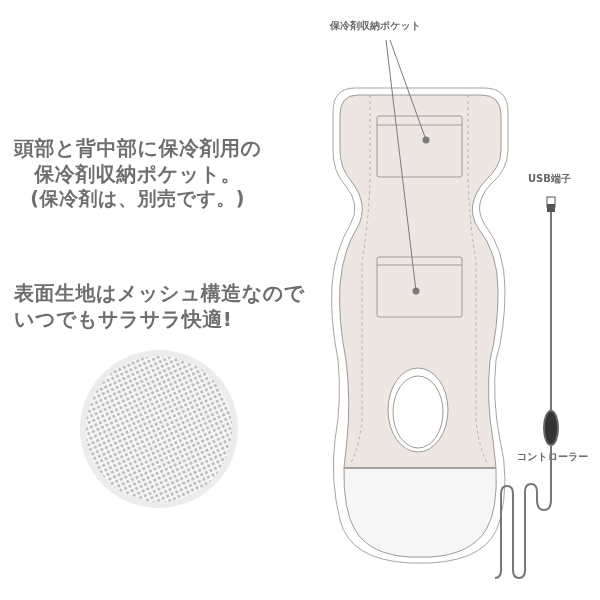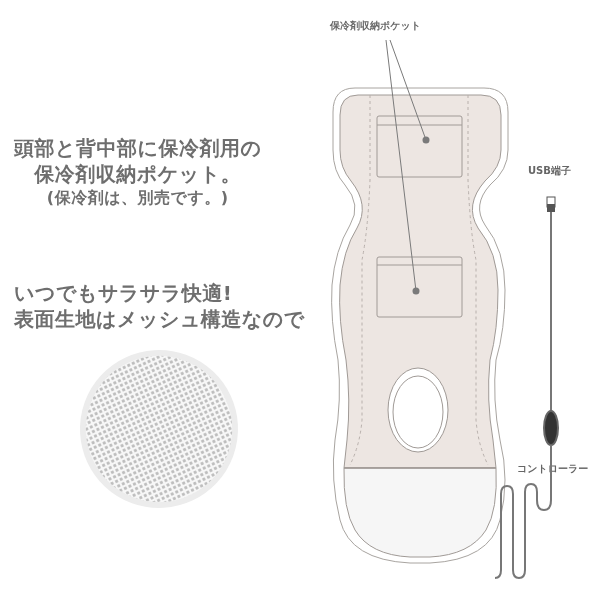--- a/index.html
+++ b/index.html
@@ -1,47 +1,47 @@
 <!DOCTYPE html>
 <html><head>
   <meta charset="utf-8">
   <style>
     html, body { margin: 0; padding: 0; background: #ffffff; }
     body { width: 600px; height: 600px; position: relative; overflow: hidden;
       font-family: "DejaVu Sans", sans-serif; color: #6b6b6b; }
     .headline { position: absolute; left: 14px; font-weight: bold; color: #6e6e6e;
       font-size: 20px; line-height: 26px; letter-spacing: 0.5px; white-space: nowrap; }
-    .sub { font-size: 16px; line-height: 22px; }
+    .sub { font-size: 19px; line-height: 22px; }
     .label { position: absolute; font-size: 10px; color: #666; font-weight: bold; white-space: nowrap; }
     svg { position: absolute; left: 0; top: 0; }
     .mesh { position: absolute; left: 80px; top: 350px; width: 158px; height: 158px; border-radius: 50%;
       border: 6px solid #ececec; box-sizing: border-box; overflow: hidden;
       background:
         radial-gradient(circle, #bdbdbd 1.3px, transparent 1.8px) 0 0 / 5px 5px,
         #f7f7f7; transform: rotate(-25deg); }
   </style>
 </head>
 <body>
 
 <div class="headline" style="top:135px;text-align:center;">
   <div>頭部と背中部に保冷剤用の</div>
   <div>保冷剤収納ポケット。</div>
   <div class="sub">(保冷剤は、別売です。)</div>
 </div>
 
 <div class="headline" style="top:280px;">
+  <div>表面生地はメッシュ構造なので</div>
   <div>いつでもサラサラ快適!</div>
-  <div>表面生地はメッシュ構造なので</div>
 </div>
 
 <div class="mesh"></div>
 
 <div class="label" style="left:330px; top:19px;">保冷剤収納ポケット</div>
-<div class="label" style="left:528px; top:164px;">USB端子</div>
-<div class="label" style="left:517px; top:450px;margin-top:12px;">コントローラー</div>
+<div class="label" style="left:528px; top:172px;">USB端子</div>
+<div class="label" style="left:517px; top:450px;">コントローラー</div>
 
 <svg width="600" height="600" viewBox="0 0 600 600">
 
   <path d="M355,88 L484,88 Q508,88 508,112 L508,150 Q508,170 490,185 Q472,205 485,225 Q505,250 505,290 Q505,330 496,360 Q492,400 500,440 Q510,480 500,520 Q490,560 430,563 L410,563 Q350,560 340,520 Q330,480 335,440 Q342,400 338,360 Q330,320 332,285 Q335,250 350,225 Q362,205 345,185 Q333,172 333,150 L333,112 Q333,88 355,88 Z" fill="#ffffff" stroke="#a8a4a0" stroke-width="1"></path>
 
   <path d="M358,95 L481,95 Q501,95 501,115 L501,150 Q501,167 485,181 Q464,205 478,228 Q498,252 498,290 Q498,330 490,360 Q486,400 493,440 L496,468 L344,468 L347,440 Q351,400 346,360 Q338,320 340,285 Q343,250 357,228 Q370,205 351,181 Q340,168 340,150 L340,115 Q340,95 358,95 Z" fill="#ede6e2" stroke="#a09a96" stroke-width="1"></path>
 
   <path d="M344,468 L496,468 Q498,510 486,530 Q470,555 430,557 L410,557 Q370,555 355,530 Q343,510 344,468 Z" fill="#f6f6f6" stroke="#a09a96" stroke-width="1"></path>
   <line x1="344" y1="468" x2="496" y2="468" stroke="#a09a96" stroke-width="1.5"></line>
 

